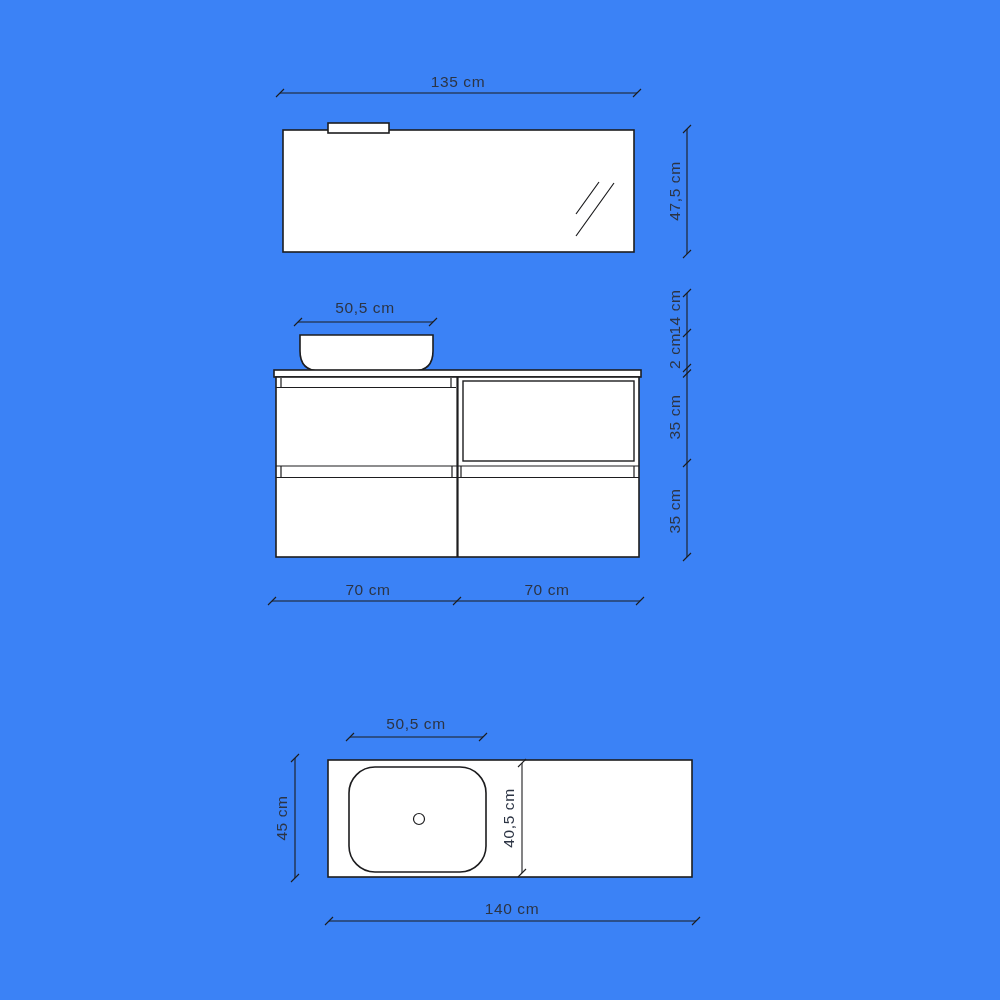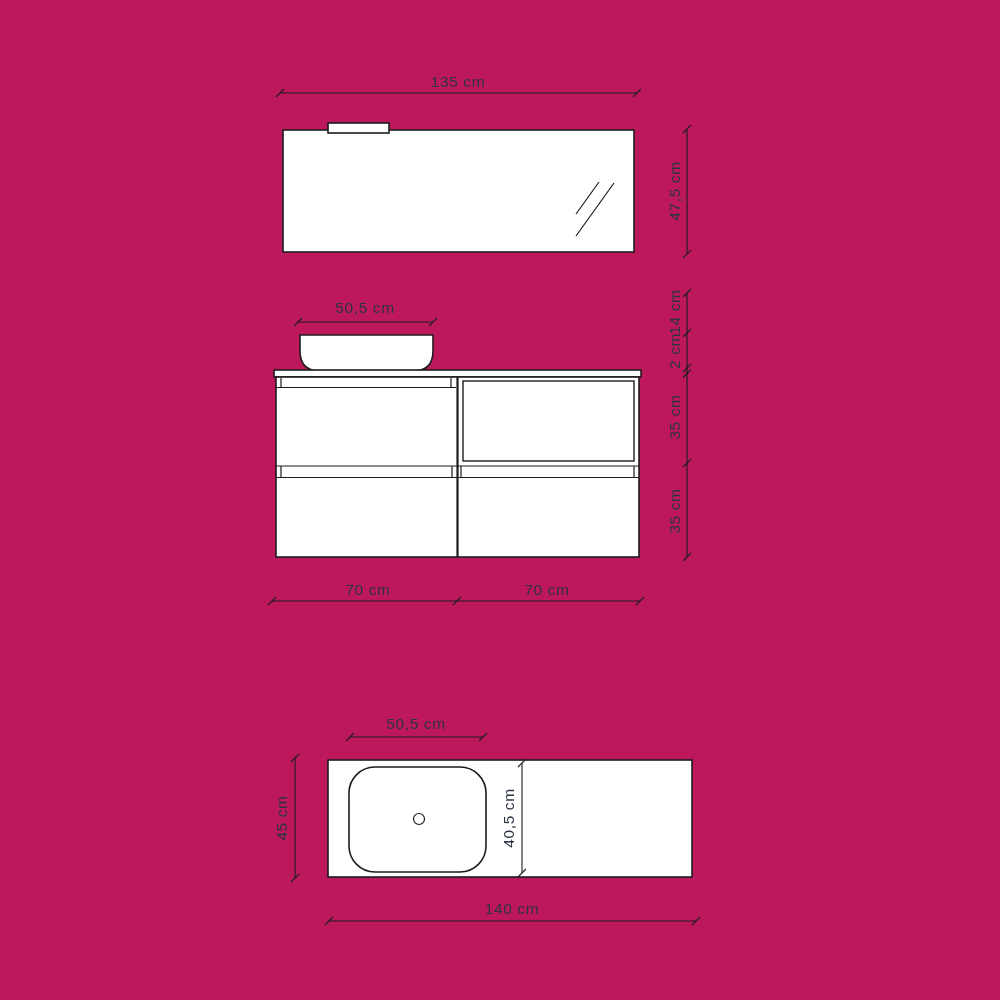--- a/index.html
+++ b/index.html
@@ -4,21 +4,21 @@
 <style>
   html, body {
     margin: 0;
     padding: 0;
     background: #ffffff;
   }
   .stage {
     position: relative;
     width: 1000px;
     height: 1000px;
-    background: #be185d;
+    background: #3b82f6;
     overflow: hidden;
   }
   svg text {
     font-family: "Liberation Sans", sans-serif;
     font-size: 15.5px;
     letter-spacing: 0.6px;
     fill: #2c3444;
   }
   .geo {
     stroke: #1d1d1f;

